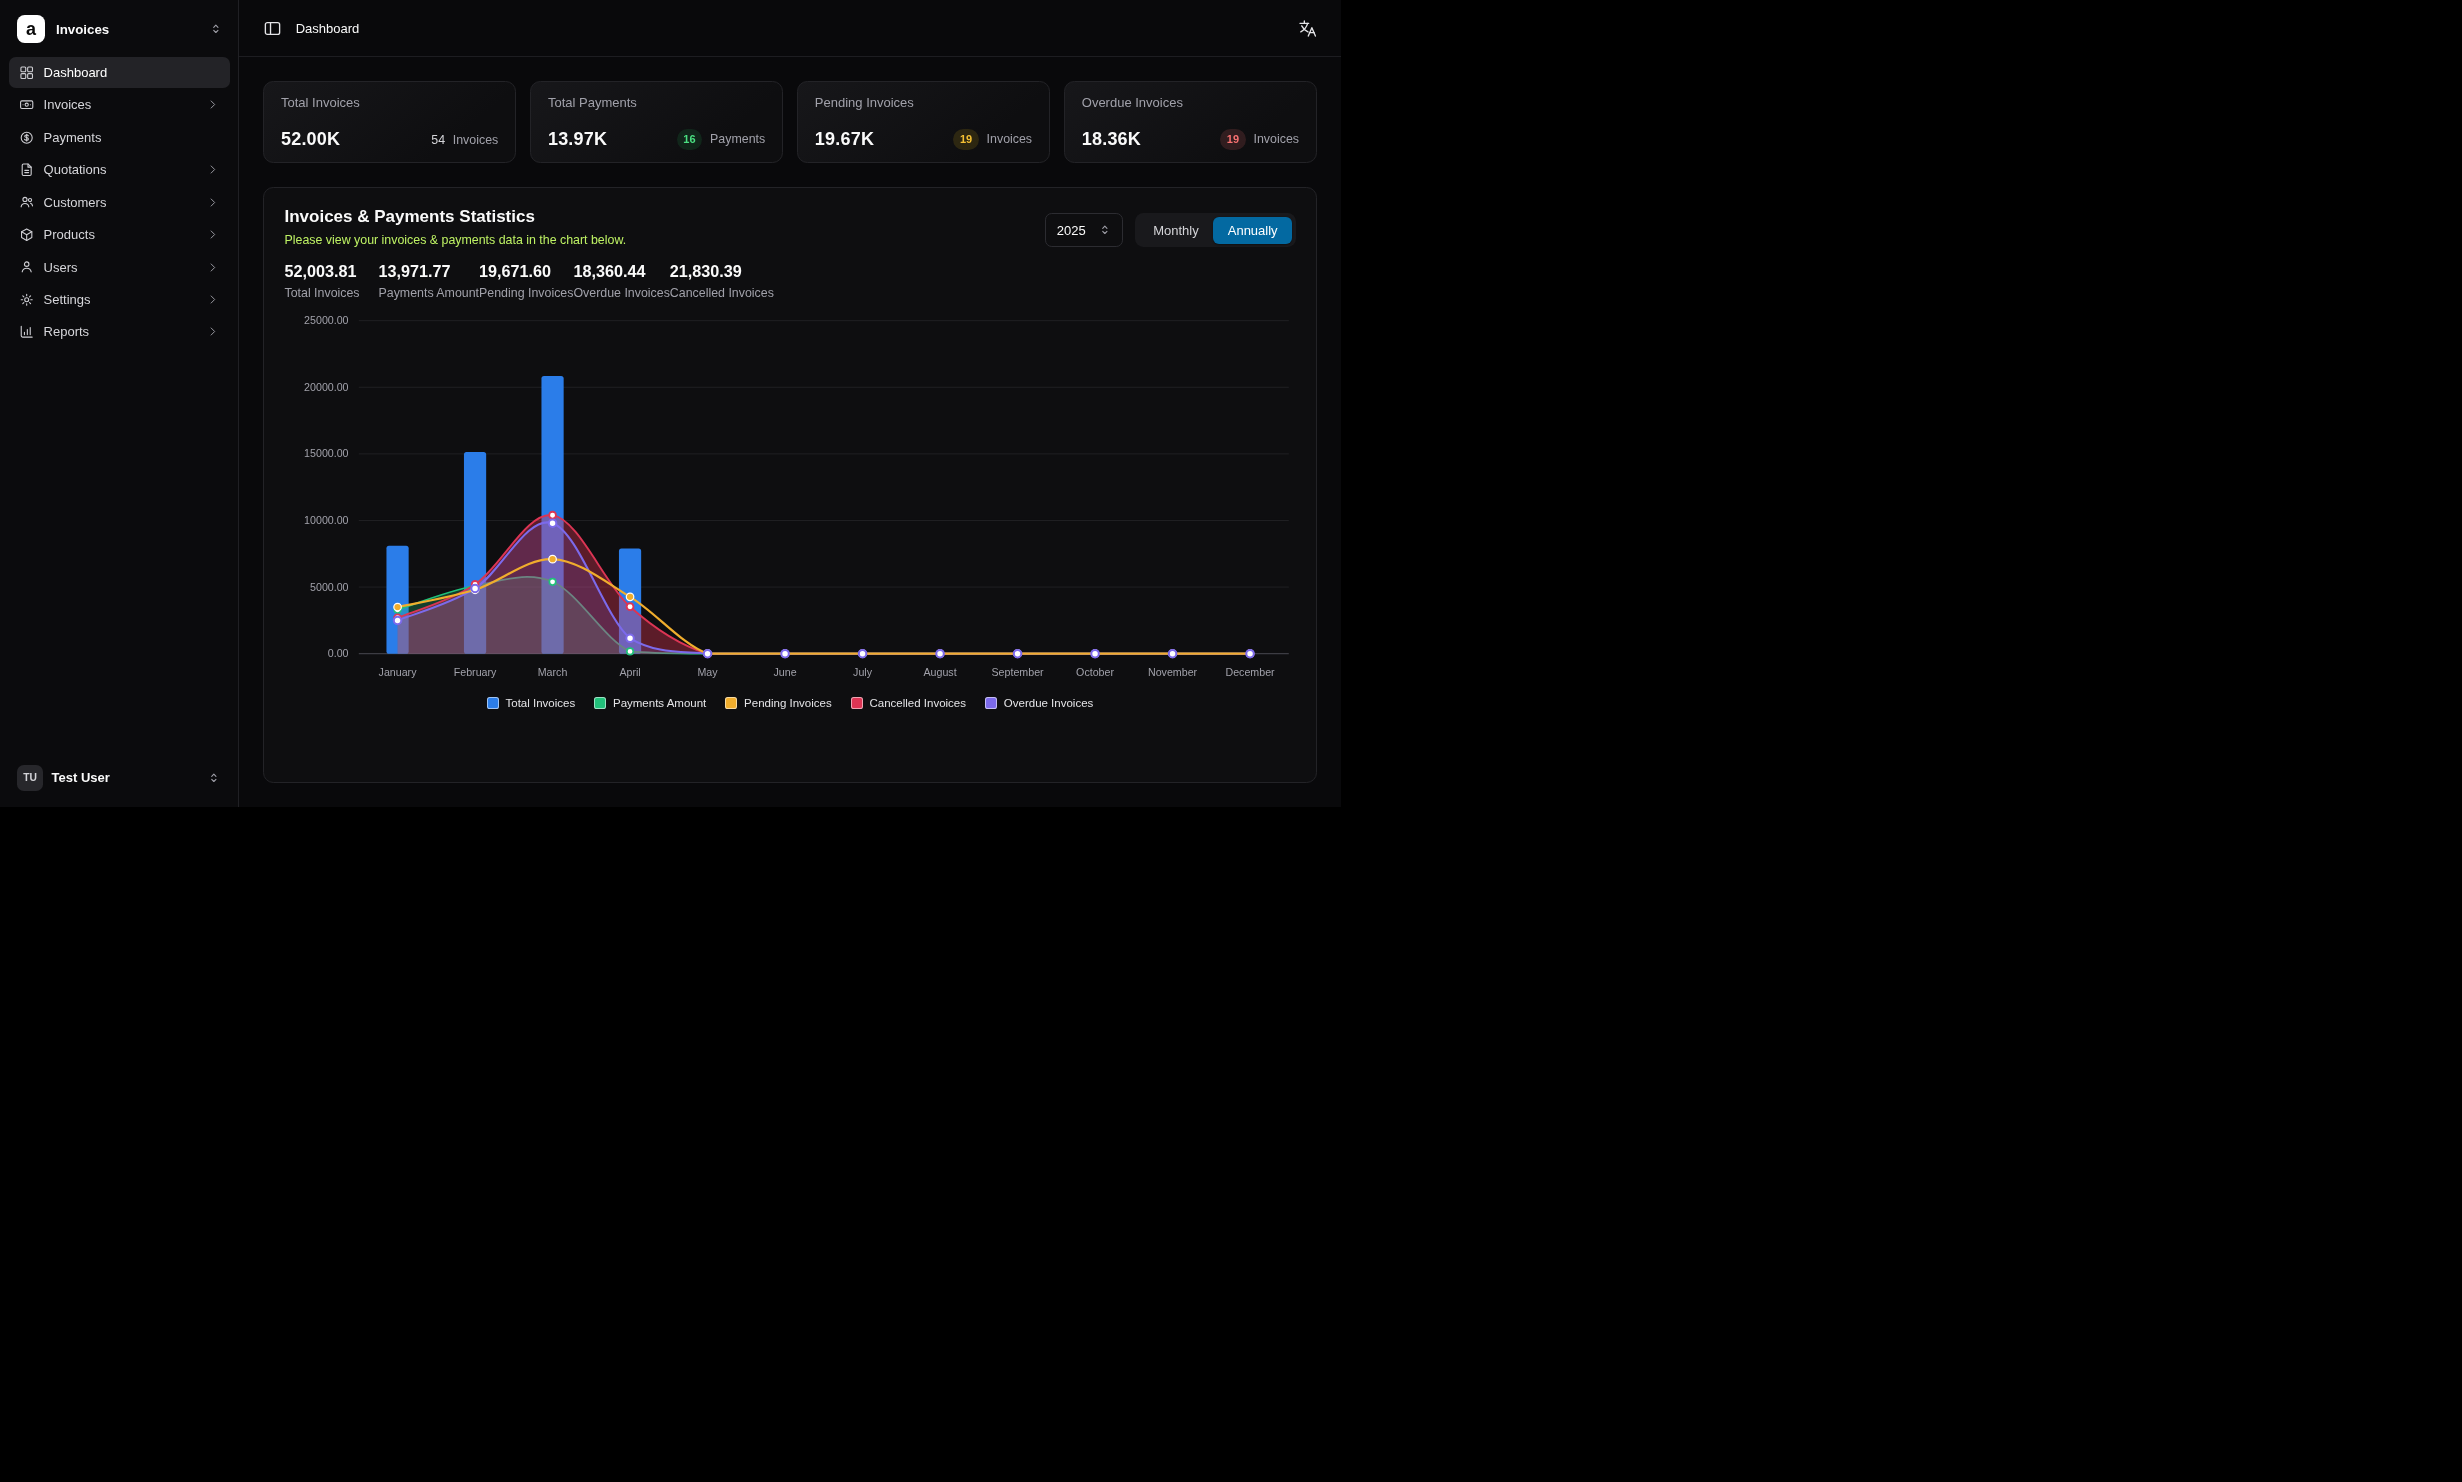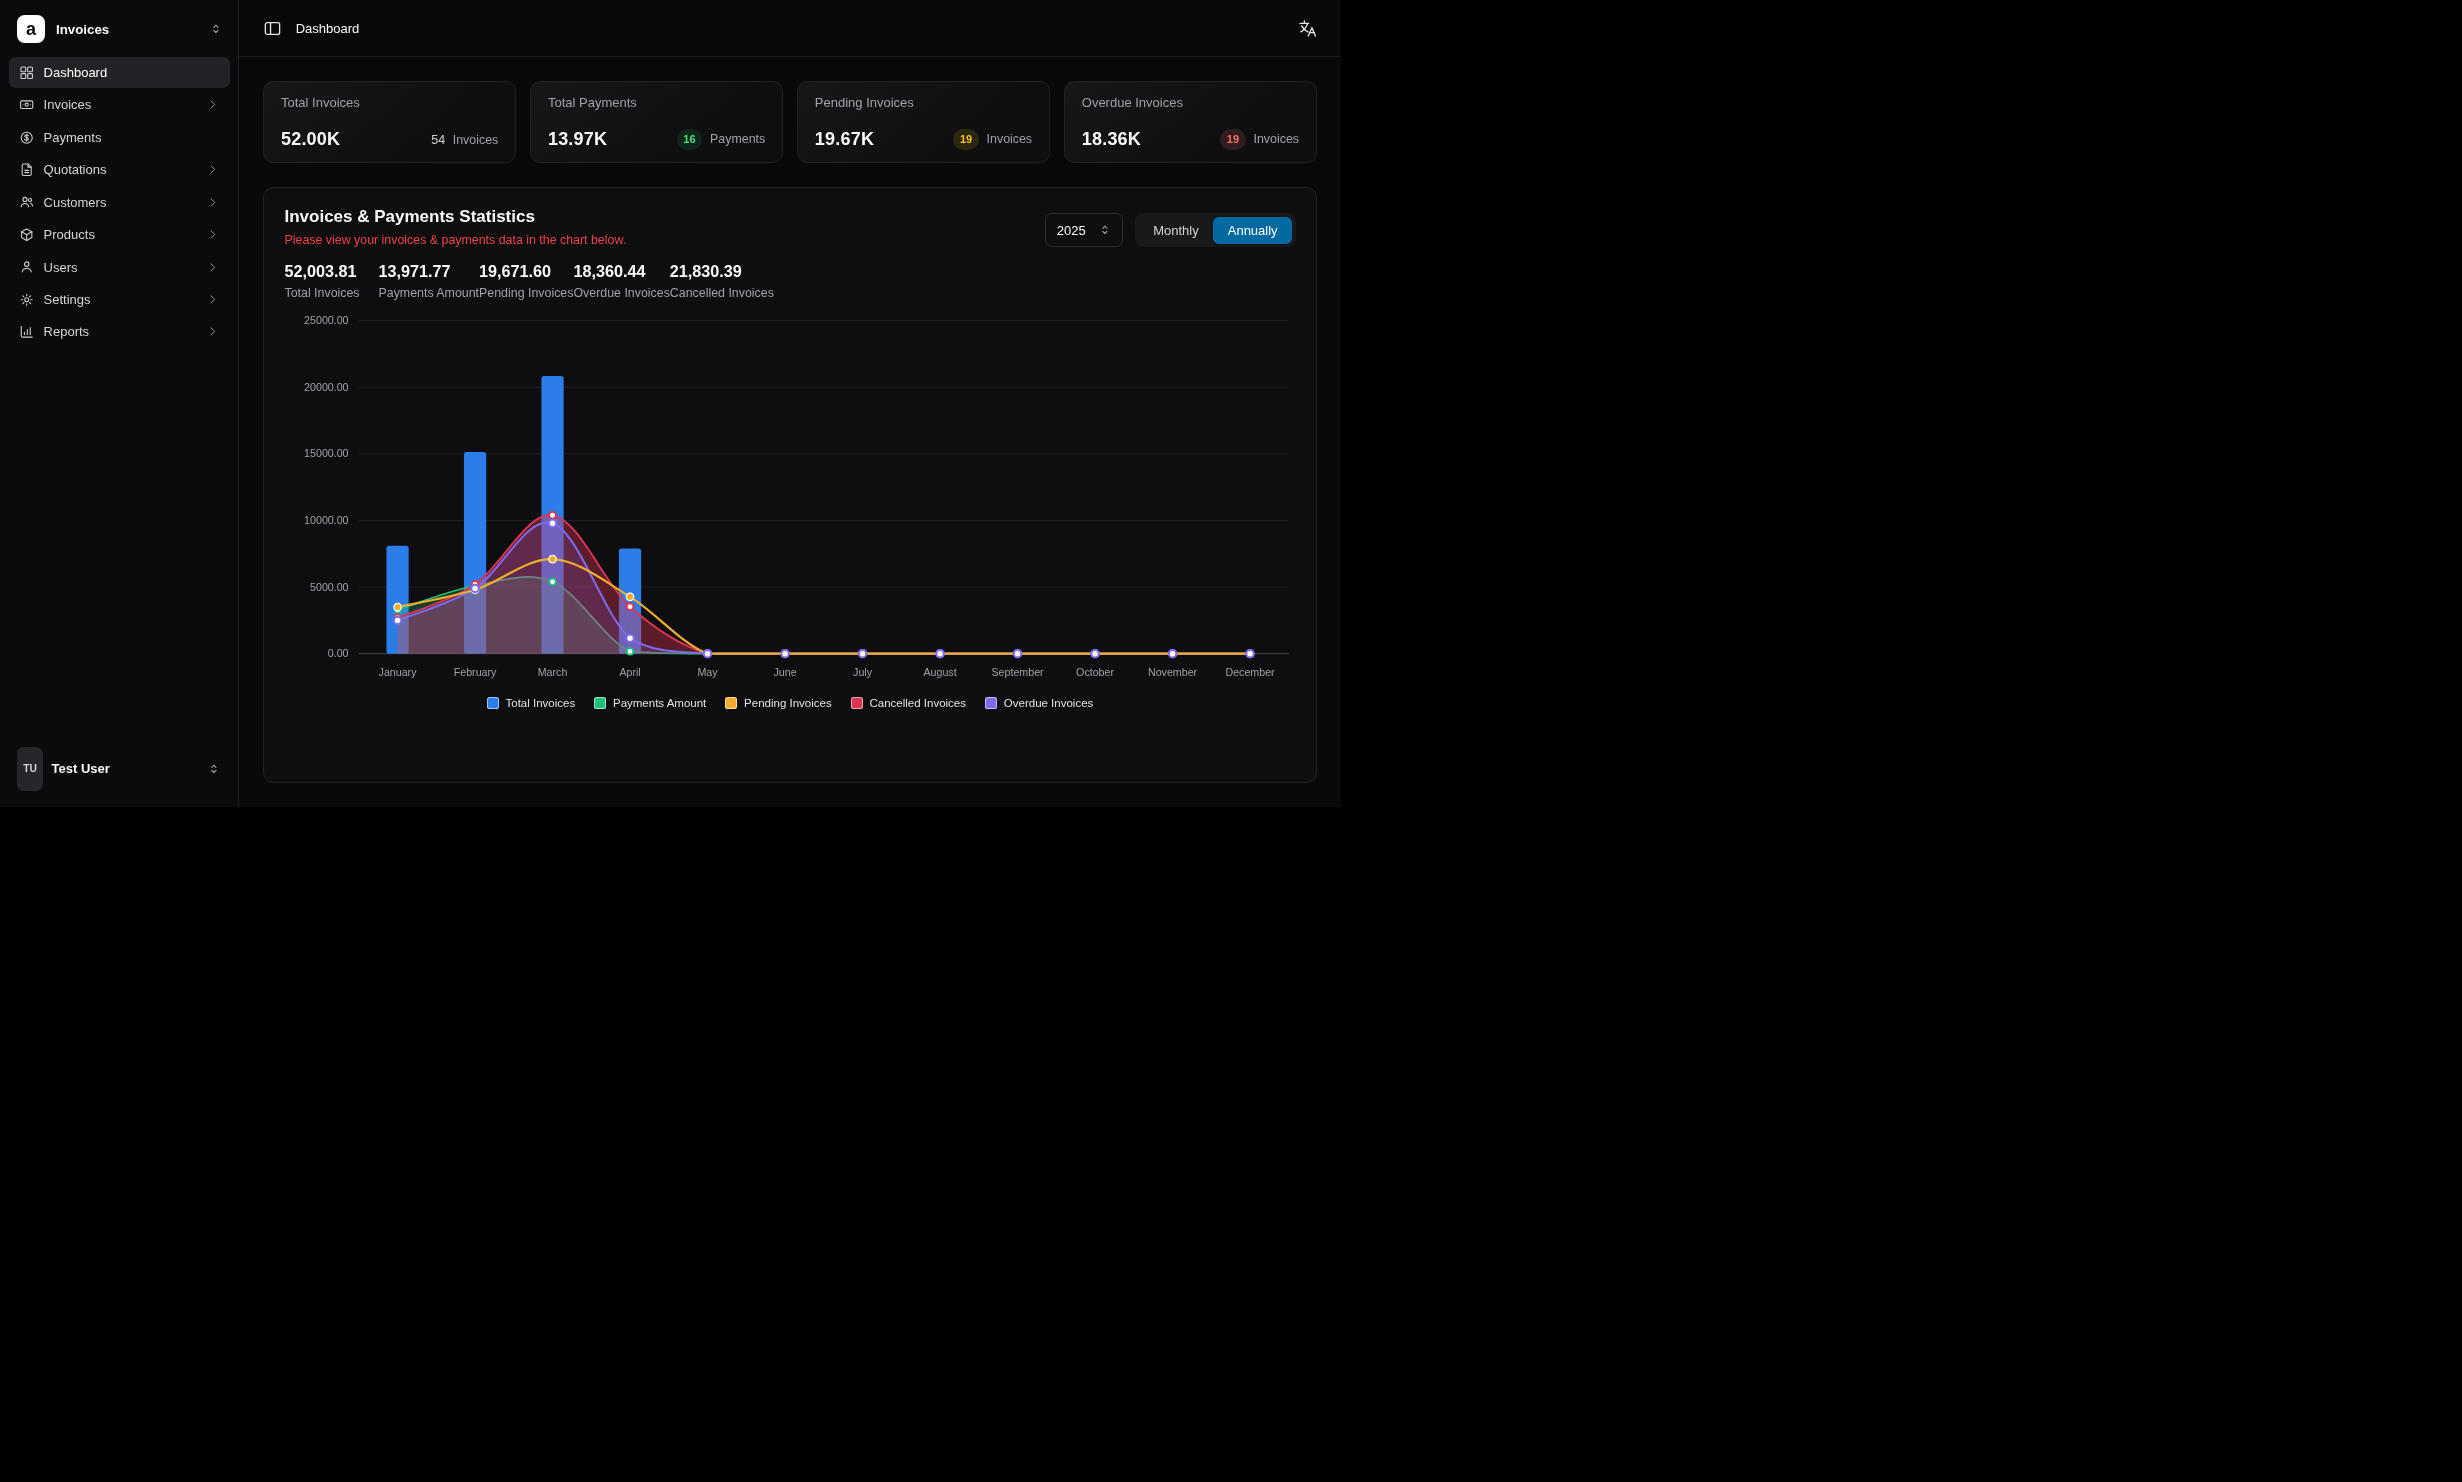--- a/index.html
+++ b/index.html
@@ -23,21 +23,21 @@
   .nav { padding:0 8.5px; display:flex; flex-direction:column; gap:1.7px; }
   .nav-item { display:flex; align-items:center; gap:9.4px; padding:7.7px 10.3px; border-radius:6.8px;
               color:#d6d6da; font-size:13px; cursor:pointer; }
   .nav-item.active { background:#232327; color:#ffffff; }
   .nav-item .icon { width:15.4px; height:15.4px; color:#cfcfd4; display:flex; flex:0 0 auto; }
   .nav-item .label { flex:1; white-space:nowrap; }
   .nav-item .chev { width:13px; height:13px; color:#9a9aa1; display:flex; }
   .sidebar-spacer { flex:1; }
   .user-row { margin:6.8px 8.5px 0; display:flex; align-items:center; gap:8.5px; padding:6px 8.5px;
               border-radius:6.8px; cursor:pointer; }
-  .avatar { width:26px; height:44px; border-radius:6.8px; background:#27272b; color:#d4d4d8;
+  .avatar { width:26px; height:26px; border-radius:6.8px; background:#27272b; color:#d4d4d8;
             display:flex; align-items:center; justify-content:center; font-size:10.3px; font-weight:600; }
   .user-name { flex:1; font-weight:600; font-size:13px; }
 
   
   .main { flex:1; display:flex; flex-direction:column; min-width:0; background:#09090b; }
   .topbar { height:57px; min-height:57px; border-bottom:0.9px solid #1d1d21;
             display:flex; align-items:center; gap:13.7px; padding:0 24px; }
   .topbar-title { font-size:13px; font-weight:500; }
   .icon-btn { width:19px; height:19px; color:#e4e4e7; display:flex; cursor:pointer; }
   .topbar-right { margin-left:auto; }
@@ -58,21 +58,21 @@
            display:flex; align-items:center; justify-content:center; font-size:11px; font-weight:600; }
   .badge.green  { background:rgba(34,197,94,.13);  color:#4ade80; }
   .badge.yellow { background:rgba(250,204,21,.13); color:#f5c033; }
   .badge.red    { background:rgba(248,113,113,.15); color:#f87171; }
 
   
   .chart-card { flex:1; border:0.9px solid #232327; border-radius:10.3px; background:#0e0e10;
                 padding:19px 20.5px 13.7px; display:flex; flex-direction:column; min-height:0; }
   .chart-head { display:flex; align-items:flex-end; }
   .chart-title { font-size:17px; font-weight:700; }
-  .chart-sub { font-size:12.4px; color:#ef4444; margin-top:6px; }
+  .chart-sub { font-size:12.4px; color:#bef264; margin-top:6px; }
   .controls { margin-left:auto; display:flex; align-items:center; gap:12px; }
   .year-select { display:flex; align-items:center; gap:12px; height:34px; padding:0 11px;
                  border:0.9px solid #2c2c31; border-radius:6.8px; font-size:13px; cursor:pointer; }
   .segmented { background:#19191c; border-radius:8.5px; padding:3.4px; display:flex; }
   .seg-opt { padding:6px 14.5px; border-radius:6px; font-size:13px; color:#d4d4d8; cursor:pointer; white-space:nowrap; }
   .seg-opt.selected { background:#0369a1; color:#fff; font-weight:500; box-shadow:0 0.9px 1.7px rgba(0,0,0,.4); }
 
   .summary-row { display:flex; margin-top:15.4px; }
   .sum-block { min-width:94px; }
   .sum-value { font-size:16.2px; font-weight:700; }

